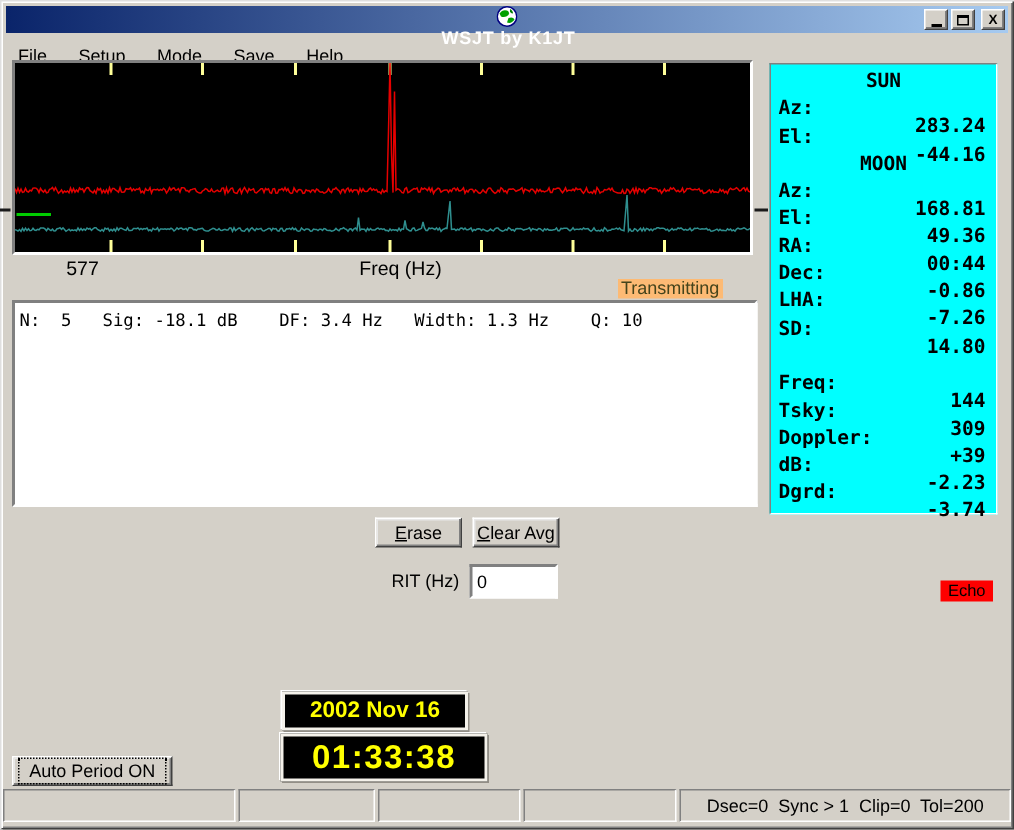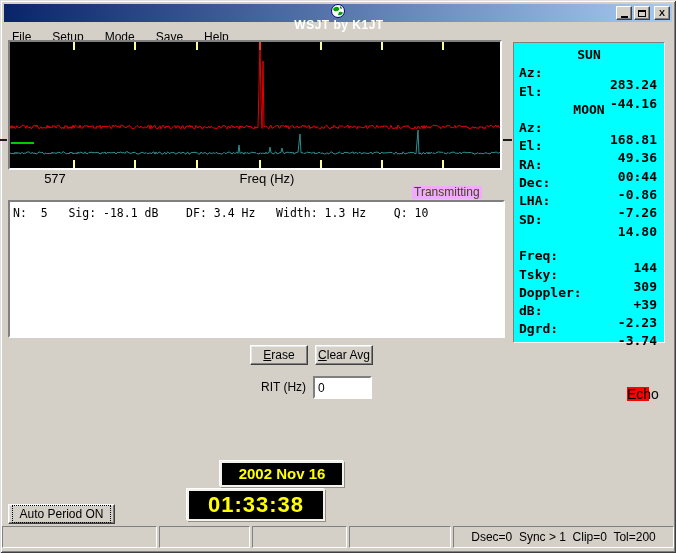--- a/index.html
+++ b/index.html
@@ -39,21 +39,21 @@
   .spec-frame {
     position:absolute; left:8px; top:40px; width:494px; height:130px;
     background:#000;
     border-top:2px solid #808080; border-left:2px solid #808080;
     border-bottom:2px solid #fff; border-right:2px solid #fff;
   }
   .edge-dash { position:absolute; height:2px; background:#1a1a1a; }
   .spec-label { position:absolute; top:171px; font-size:13px; color:#000; }
   
   .transmitting {
-    position:absolute; left:412px; top:186px; background:#f0abfc; color:#45441c;
+    position:absolute; left:412px; top:186px; background:#fdba74; color:#45441c;
     font-size:12px; padding:0 2px; line-height:13px;
   }
   
   .decode-panel {
     position:absolute; left:8px; top:200px; width:497px; height:138px; background:#fff;
     border-top:2px solid #808080; border-left:2px solid #808080;
     border-bottom:2px solid #fff; border-right:2px solid #fff;
   }
   .decode-text {
     font-family:"DejaVu Sans Mono","Liberation Mono",monospace;
@@ -82,34 +82,34 @@
   }
   .rit-label { position:absolute; left:261px; top:380px; font-size:12px; color:#000; }
   .rit-input {
     position:absolute; left:313px; top:376px; width:59px; height:23px; background:#fff;
     border-top:2px solid #808080; border-left:2px solid #808080;
     border-bottom:2px solid #fff; border-right:2px solid #fff;
     font-family:"Liberation Sans",sans-serif; font-size:12px; padding-left:3px; color:#000;
     outline:none;
   }
   .echo-label {
-    position:absolute; left:627px; top:387px; width:22px; height:14px; background:#ff0000;
-    color:#000; font-size:14px; text-align:center; line-height:14px;
+    position:absolute; left:627px; top:387px; width:35px; height:14px; background:#ff0000;
+    color:#000; font-size:11px; text-align:center; line-height:14px;
   }
   .txstop-btn { left:625px; top:409px; width:40px; height:46px; flex-direction:column; line-height:15px; }
   .autoperiod-btn { left:8px; top:504px; width:107px; height:20px; font-size:12px; }
   .autoperiod-btn .focus-inner { outline:1px dotted #000; padding:1px 6px; }
   
   .led-box {
     position:absolute; background:#000; text-align:center;
     border:2px solid #f4f1ea;
     box-shadow: 1px 1px 0 #928e86, -1px -1px 0 #ffffff;
     color:#ffff00; font-weight:bold; font-family:"Liberation Sans",sans-serif;
   }
-  .date-box { left:188px; top:461px; width:124px; height:26px; font-size:15px; line-height:22px;margin-left:32px; }
+  .date-box { left:188px; top:461px; width:124px; height:26px; font-size:15px; line-height:22px; }
   .time-box { left:187px; top:489px; width:138px; height:32px; font-size:22px; line-height:28px; letter-spacing:1px; }
   
   .status-panel {
     position:absolute; top:526px; height:22px; background:#d4d0c8;
     border:1px solid; border-color:#808080 #ffffff #ffffff #808080;
     font-size:12px; color:#000; display:flex; align-items:center; justify-content:center;
     white-space:pre;
   }
   u { text-decoration:underline; }
 </style>

